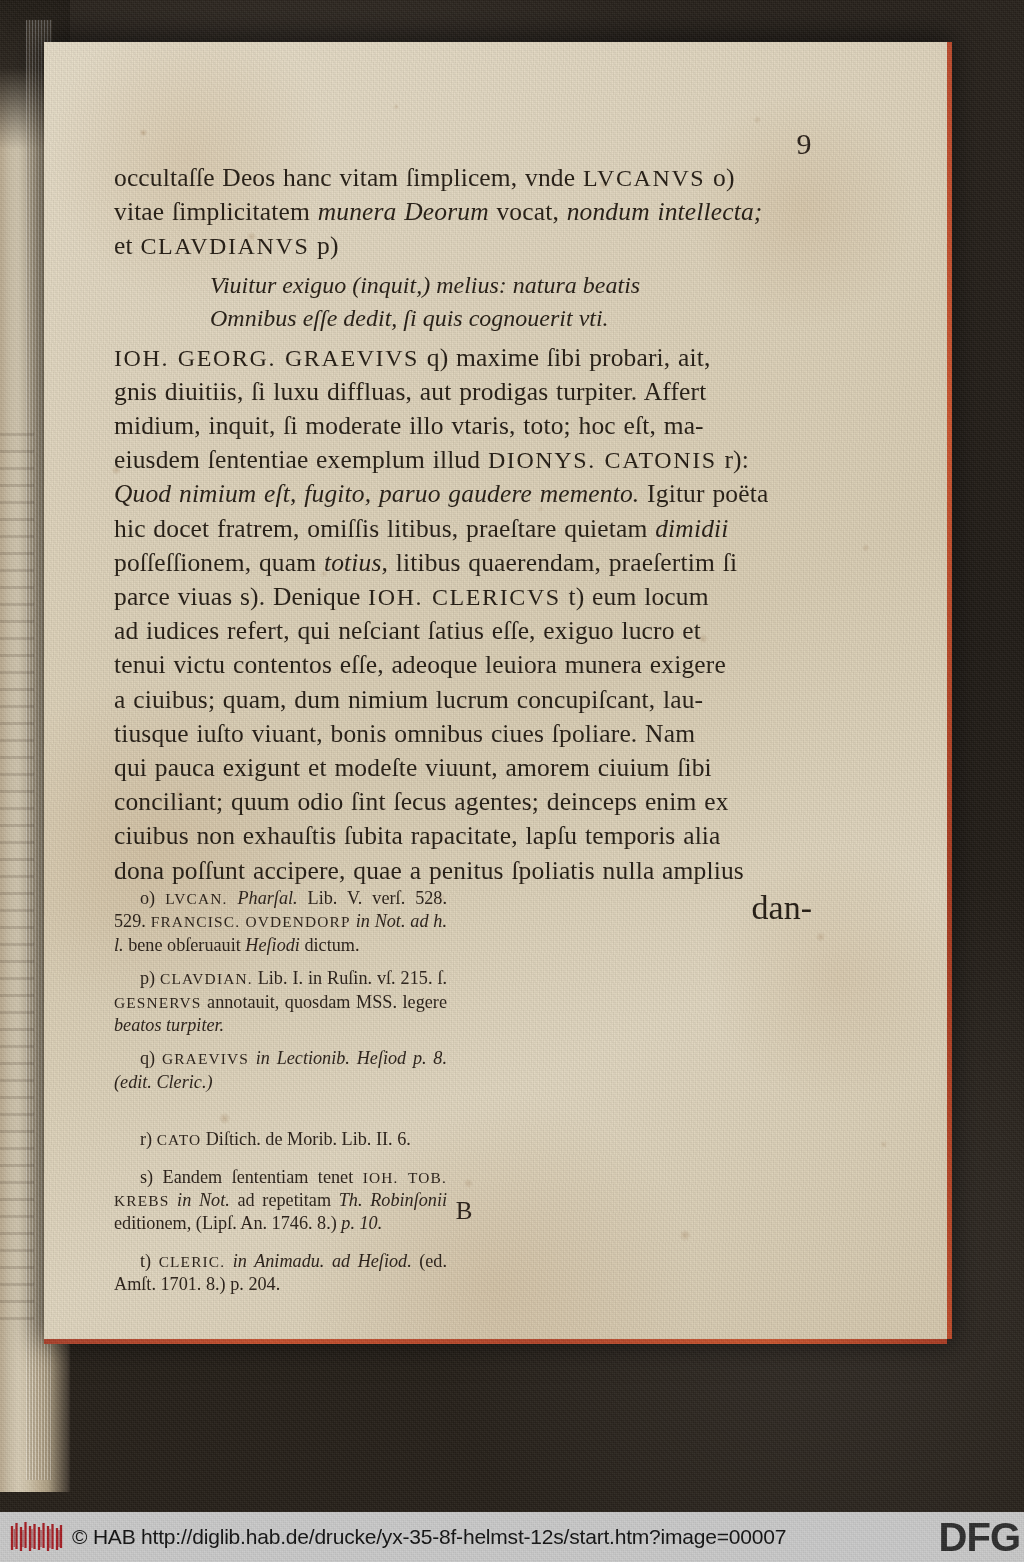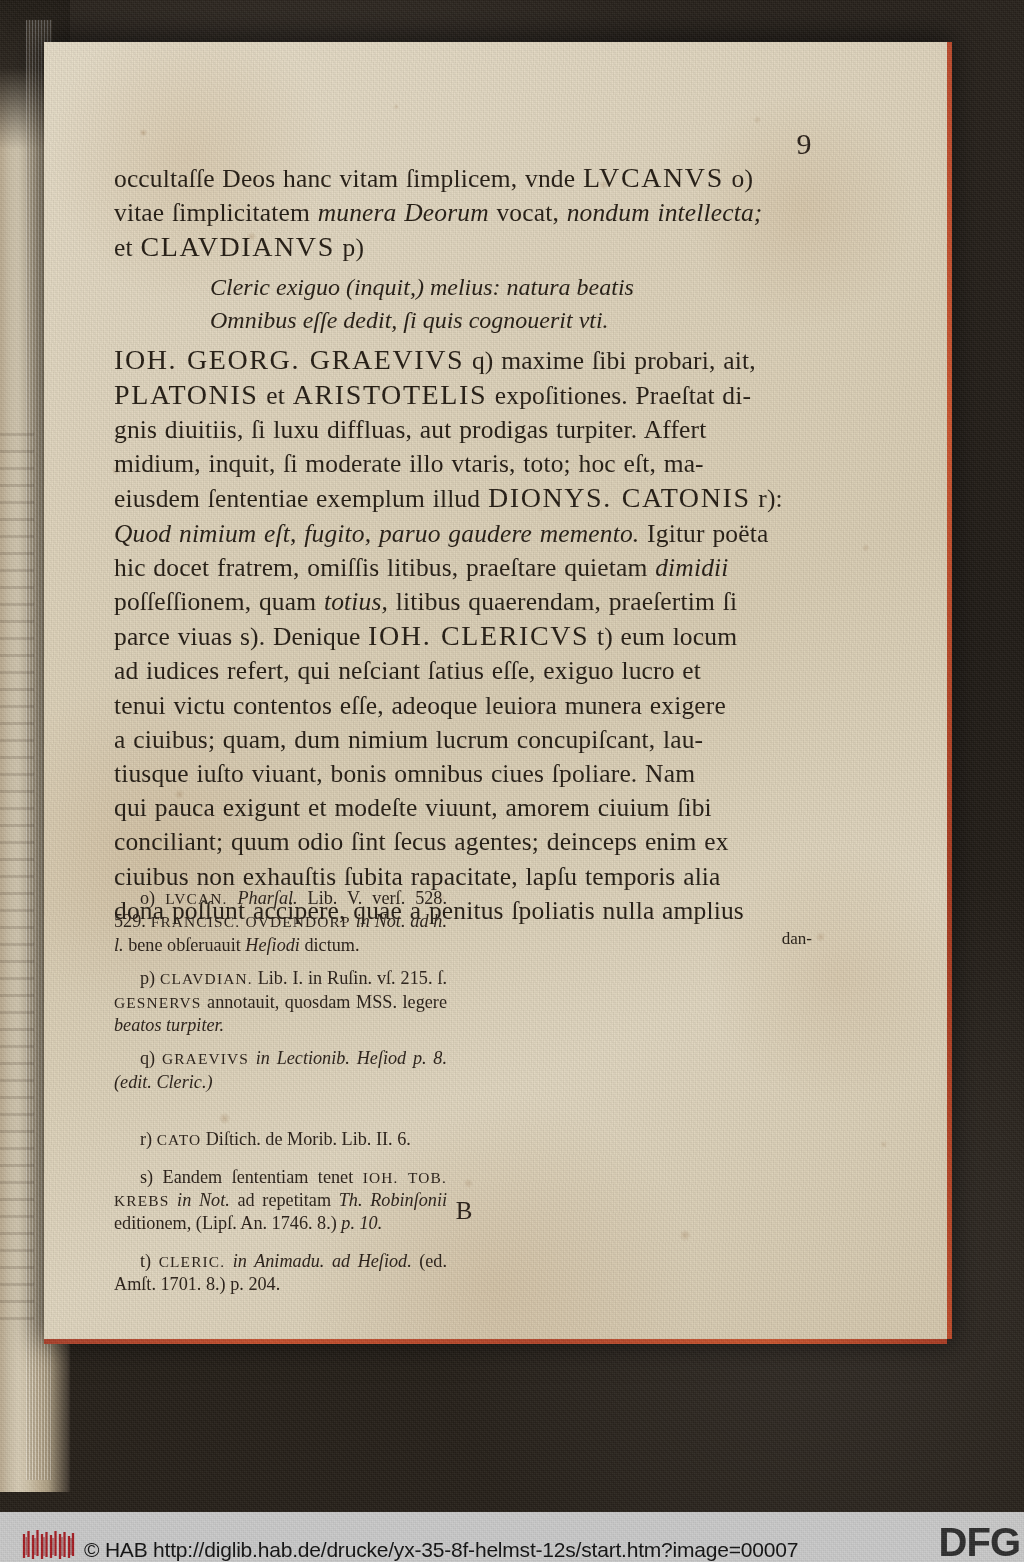--- a/index.html
+++ b/index.html
@@ -136,27 +136,27 @@
   }
   .body-par .ln { display: block; white-space: nowrap; }
 
   .verse {
     font-style: italic; font-size: 24px; line-height: 33px;
     color: #241c13; margin: 5px 0 6px 0; padding-left: 96px;
   }
   .verse .vline { display: block; white-space: nowrap; }
 
   .sc {
-    font-variant: normal; font-size: 28px; letter-spacing: 1.6px;
+    font-variant: normal; font-size: 24px; letter-spacing: 1.6px;
     text-transform: uppercase;
   }
   i, em { font-style: italic; }
 
   .catchword {
-    text-align: right; font-size: 17px; color: #241c13;
+    text-align: right; font-size: 34px; color: #241c13;
     margin-top: 1px; padding-right: 2px;
   }
 
   
   #footnotes {
     position: absolute; left: 70px; top: 845px; width: 700px;
     display: flex; gap: 34px; flex-direction: column;
   }
   .fn-col { width: 333px; }
   .fn {
@@ -171,23 +171,22 @@
 
   #signature-mark {
     position: absolute; left: 0; top: 1012px; width: 700px;
     text-align: center; font-size: 25px; color: #2a2018;
   }
 
   
   #attribution-bar {
     position: absolute; left: 0; bottom: 0; width: 1024px; height: 50px;
     background: #c9c9c9;
-    display: flex; align-items: flex-end;
+    display: flex; align-items: center;
     font-family: "Liberation Sans", sans-serif;
-    padding-left: 12px;
   }
   #hab-logo {
     width: 58px; height: 34px; margin-left: 8px; margin-right: 6px;
     flex: 0 0 auto; display: block;
   }
   #attribution-text {
     font-size: 21px; color: #111; white-space: nowrap;
     letter-spacing: -0.2px; flex: 1 1 auto; overflow: hidden;
   }
   #dfg-logo {
@@ -216,28 +215,27 @@
 
       <div class="folio">9</div>
 
       <div class="body-par">
         <span class="ln"><span>occultaſſe Deos hanc vitam ſimplicem, vnde </span><span class="sc">LVCANVS</span><span> o)</span></span>
         <span class="ln"><span>vitae ſimplicitatem </span><i>munera Deorum</i><span> vocat, </span><i>nondum intellecta;</i></span>
         <span class="ln"><span>et </span><span class="sc">CLAVDIANVS</span><span> p)</span></span>
       </div>
 
       <div class="verse">
-        <span class="vline">Cleric exiguo (inquit,) melius: natura beatis</span>
+        <span class="vline">Viuitur exiguo (inquit,) melius: natura beatis</span>
         <span class="vline">Omnibus eſſe dedit, ſi quis cognouerit vti.</span>
       </div>
 
       <div class="body-par">
         <span class="ln"><span class="sc">IOH. GEORG. GRAEVIVS</span><span> q) maxime ſibi probari, ait,</span></span>
 
-        <span class="ln"><span class="sc">PLATONIS</span><span> et </span><span class="sc">ARISTOTELIS</span><span> expoſitiones.   Praeſtat di-</span></span>
 
         <span class="ln">gnis diuitiis, ſi luxu diffluas, aut prodigas turpiter.   Affert</span>
         <span class="ln">midium, inquit, ſi moderate illo vtaris, toto; hoc eſt, ma-</span>
 
         <span class="ln"><span>eiusdem ſententiae exemplum illud </span><span class="sc">DIONYS. CATONIS</span><span> r):</span></span>
 
         <span class="ln"><i>Quod nimium eſt, fugito, paruo gaudere memento.</i><span>   Igitur poëta</span></span>
 
         <span class="ln"><span>hic docet fratrem, omiſſis litibus, praeſtare quietam </span><i>dimidii</i></span>
 

